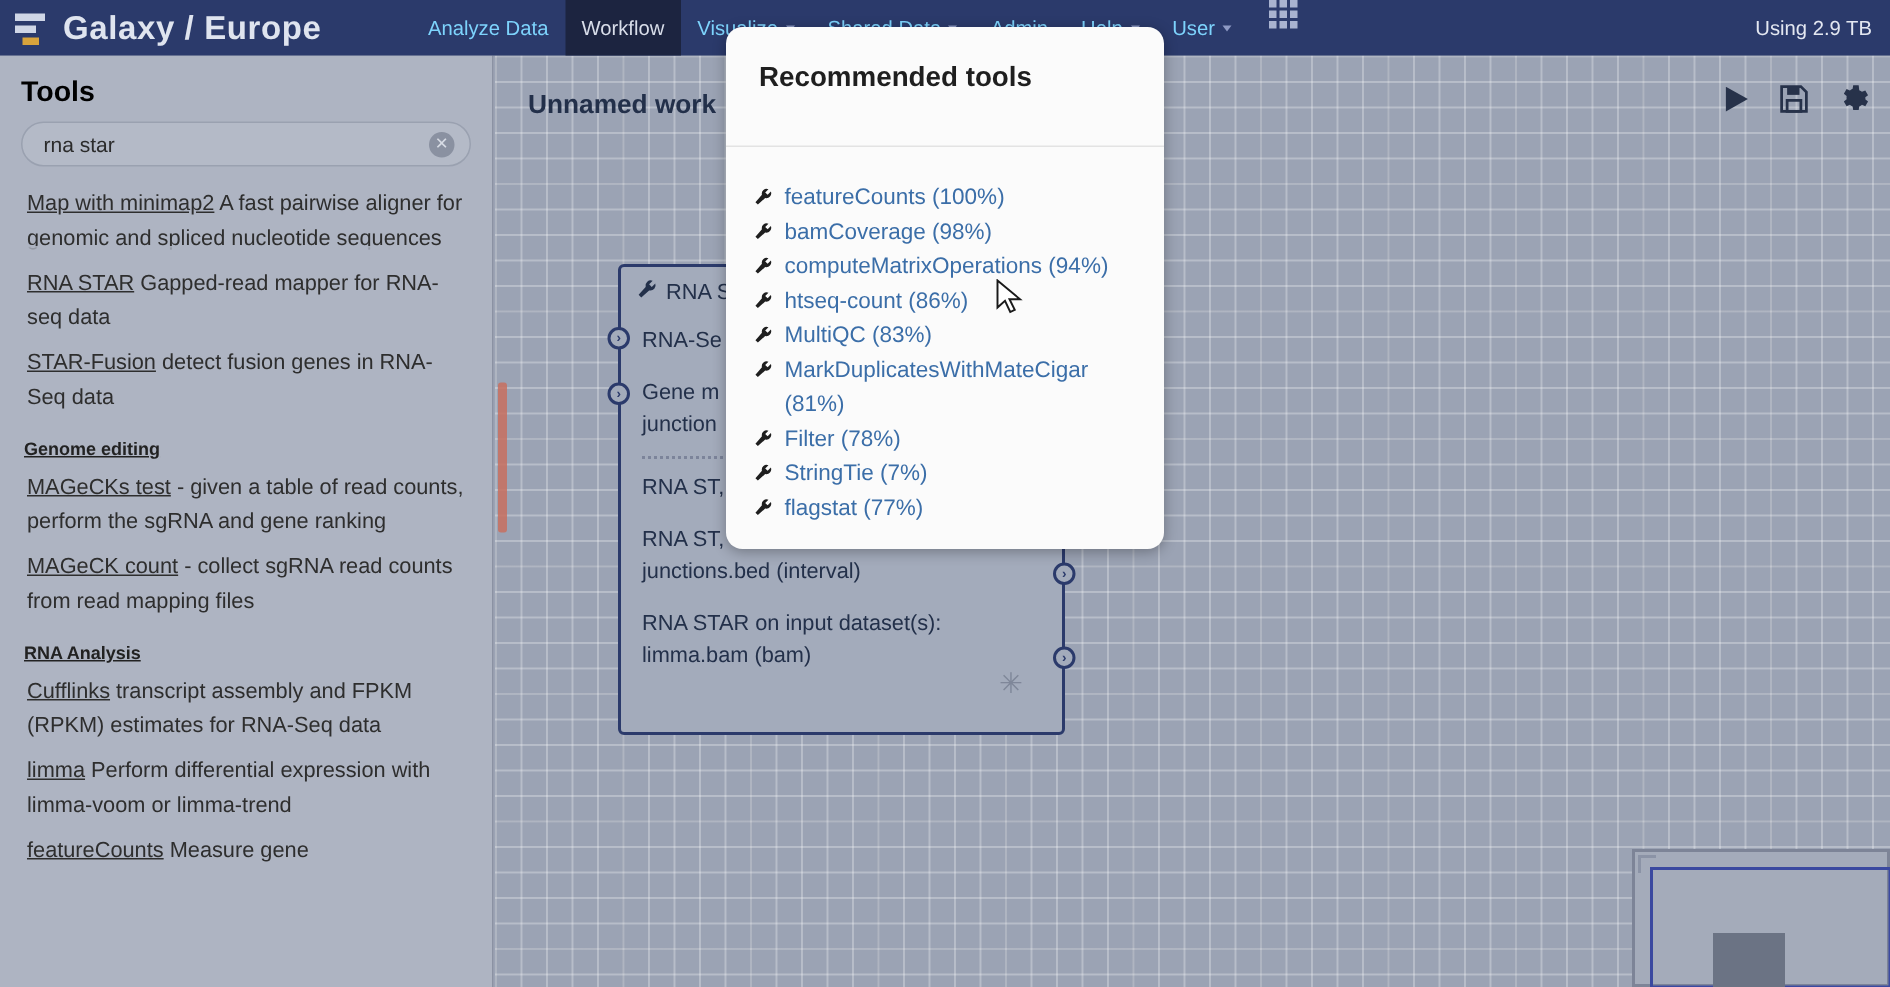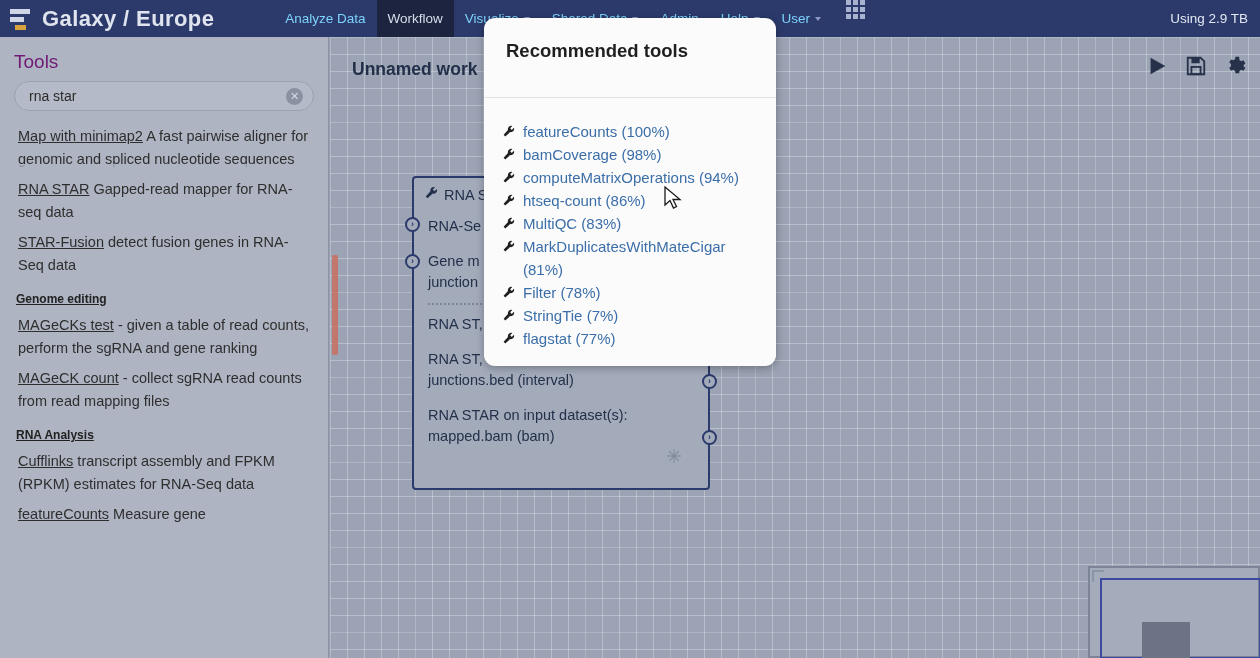--- a/index.html
+++ b/index.html
@@ -61,21 +61,21 @@
 
   
   .toolpanel {
     position: absolute; left: 0; top: 37px;
     width: 329px; height: 621px;
     background: #aeb4c2;
     border-right: 1px solid #8b92a3;
     overflow: hidden;
   }
   .toolpanel-title {
-    font-size: 19px; font-weight: normal; color: #701a75;
+    font-size: 19px; font-weight: bold; color: #000000;
     padding: 14px 0 8px 14px;
   }
   .searchbox {
     margin: 0 14px 6px 14px; position: relative;
     height: 30px;
     background: #b4bac7;
     border: 1px solid #9aa1b0;
     border-radius: 16px;
     display: flex; align-items: center;
   }
@@ -306,20 +306,23 @@
       <div class="tool-entry">
         <span class="tname">MAGeCKs test</span><span> - given a table of read counts, perform the sgRNA and gene ranking</span>
       </div>
       <div class="tool-entry">
         <span class="tname">MAGeCK count</span><span> - collect sgRNA read counts from read mapping files</span>
       </div>
 
       <div class="section-head">RNA Analysis</div>
       <div class="tool-entry">
         <span class="tname">Cufflinks</span><span> transcript assembly and FPKM (RPKM) estimates for RNA-Seq data</span>
+      </div>
+      <div class="tool-entry">
+        <span class="tname">limma</span><span> Perform differential expression with limma-voom or limma-trend</span>
       </div>
       <div class="tool-entry">
         <span class="tname">featureCounts</span><span> Measure gene</span>
       </div>
     </div>
     <div class="fade-top"></div>
   </div>
 
   <div class="canvas">
 
@@ -381,21 +384,21 @@
         <div class="node-row wrap">
           <span>RNA ST,</span><br>
           <span>junctions.bed (interval)</span>
         </div>
       </div>
 
       <div style="position:relative">
         <div class="termin out" style="top:32px">›</div>
         <div class="node-row wrap">
           <span>RNA STAR on input dataset(s):</span><br>
-          <span>mapped.bam (bam)</span>
+          <span>limma.bam (bam)</span>
         </div>
       </div>
 
       <div class="asterisk">✳</div>
     </div>
 
     <div class="minimap">
       <div class="corner"></div>
       <div class="view"></div>
       <div class="node-dot"></div>

